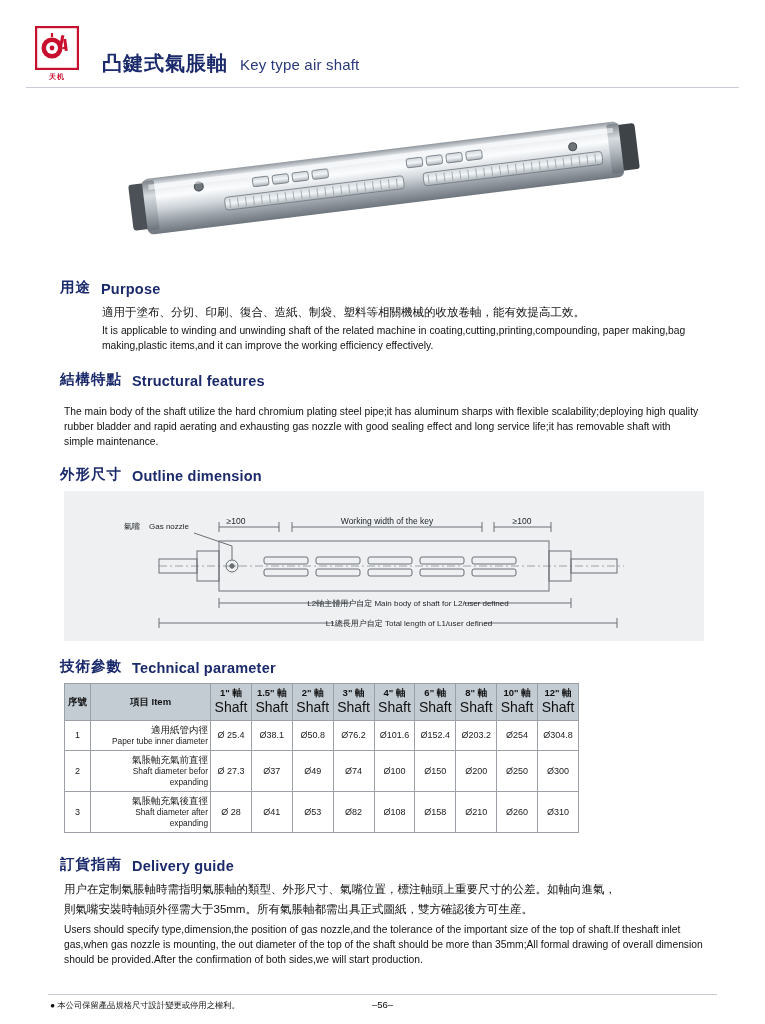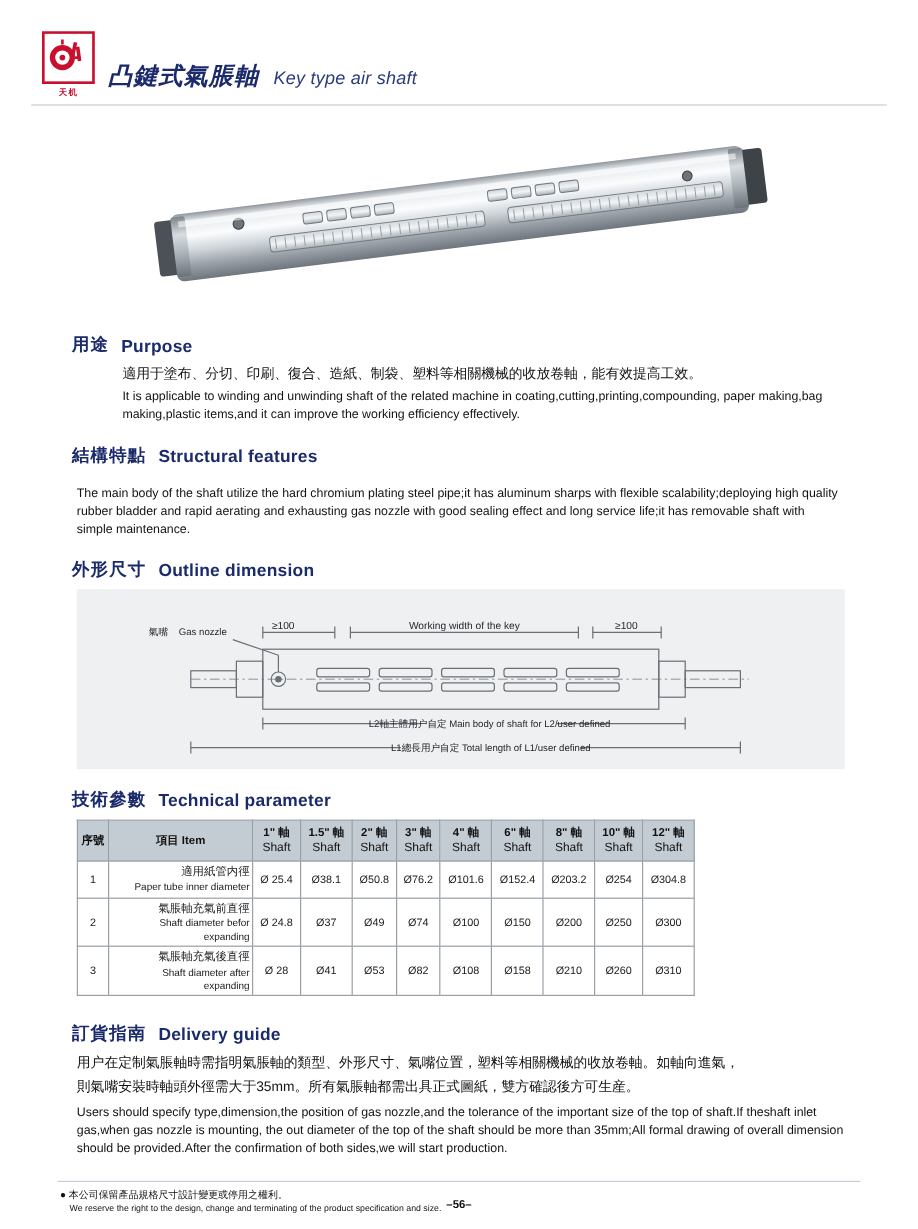--- a/index.html
+++ b/index.html
@@ -40,25 +40,24 @@
   }
   .logo-mark svg { display: block; }
   .logo-text {
     margin-top: 2px;
     font-size: 7px;
     color: #c8102e;
     letter-spacing: 1px;
     font-weight: bold;
   }
   .title-block {
-    margin-left: 2px;
+    margin-left: 14px;
     padding-top: 24px;
     display: flex;
     align-items: baseline;
-    font-style: italic;
   }
   .title-cn {
     font-size: 20px;
     font-weight: bold;
     color: #1b2a6b;
     letter-spacing: 1px;
   }
   .title-en {
     font-size: 15px;
     color: #2a3a7a;
@@ -145,21 +144,21 @@
     padding: 3px 2px;
   }
   table.spec thead th {
     background: #c3cbd3;
     font-weight: bold;
     color: #111;
     line-height: 1.25;
     height: 34px;
   }
   table.spec thead th .hcn { font-size: 9.5px; display: block; }
-  table.spec thead th .hen { font-size: 10px; display: block; font-weight: normal;}
+  table.spec thead th .hen { font-size: 14px; display: block; font-weight: normal;}
   table.spec td.idx { width: 26px; }
   table.spec td.item {
     text-align: right;
     padding-left: 7px;
     width: 120px;
     line-height: 1.3;
   }
   table.spec td.item .icn { font-size: 9.5px; display: block; }
   table.spec td.item .ien { font-size: 8.3px; display: block; }
   table.spec tbody td { height: 28px; }
@@ -194,21 +193,20 @@
     line-height: 1.4;
     padding-left: 8px;
   }
   .page-num {
     font-size: 9.5px;
     color: #111;
     position: absolute;
     left: 0; right: 0;
     bottom: 2px;
     text-align: center;
-    font-weight: bold;
   }
 </style>
 </head>
 <body>
 
 <div class="page">
 
   <div class="header">
     <div class="logo-block">
       <div class="logo-mark">
@@ -499,21 +497,21 @@
             <td>Ø203.2</td>
             <td>Ø254</td>
             <td>Ø304.8</td>
           </tr>
           <tr>
             <td class="idx">2</td>
             <td class="item">
               <span class="icn">氣脹軸充氣前直徑</span>
               <span class="ien">Shaft diameter befor expanding</span>
             </td>
-            <td>Ø 24.8</td>
+            <td>Ø 27.3</td>
             <td>Ø37</td>
             <td>Ø49</td>
             <td>Ø74</td>
             <td>Ø100</td>
             <td>Ø150</td>
             <td>Ø200</td>
             <td>Ø250</td>
             <td>Ø300</td>
           </tr>
           <tr>
@@ -534,31 +532,30 @@
           </tr>
         </tbody>
       </table>
     </div>
 
     <div class="section" style="margin-top:22px">
       <div class="sec-head">
         <span class="sec-cn">訂貨指南</span>
         <span class="sec-en">Delivery guide</span>
       </div>
-      <p class="p-cn" style="margin-left:-26px">用户在定制氣脹軸時需指明氣脹軸的類型、外形尺寸、氣嘴位置，塑料等相關機械的收放卷軸。如軸向進氣，</p>
+      <p class="p-cn" style="margin-left:-26px">用户在定制氣脹軸時需指明氣脹軸的類型、外形尺寸、氣嘴位置，標注軸頭上重要尺寸的公差。如軸向進氣，</p>
       <p class="p-cn" style="margin-left:-26px">則氣嘴安裝時軸頭外徑需大于35mm。所有氣脹軸都需出具正式圖紙，雙方確認後方可生産。</p>
       <p class="p-en" style="margin-left:-26px;margin-top:5px">Users should specify type,dimension,the position of gas nozzle,and the tolerance of the important size of the top of shaft.If theshaft inlet gas,when gas nozzle is mounting, the out diameter of the top of the shaft should be more than 35mm;All formal drawing of overall dimension should be provided.After the confirmation of both sides,we will start production.</p>
     </div>
 
   </div>
 
   <div class="footer">
     <div class="footer-rule"></div>
     <div class="footer-row">
       <div class="footer-text">
         <div class="footer-cn">● 本公司保留產品規格尺寸設計變更或停用之權利。</div>
-        <div class="footer-en">We reserve the right to the design, change and terminating of the product specification and size.</div>
       </div>
     </div>
     <div class="page-num">–56–</div>
   </div>
 
 </div>
 
 </body></html>

